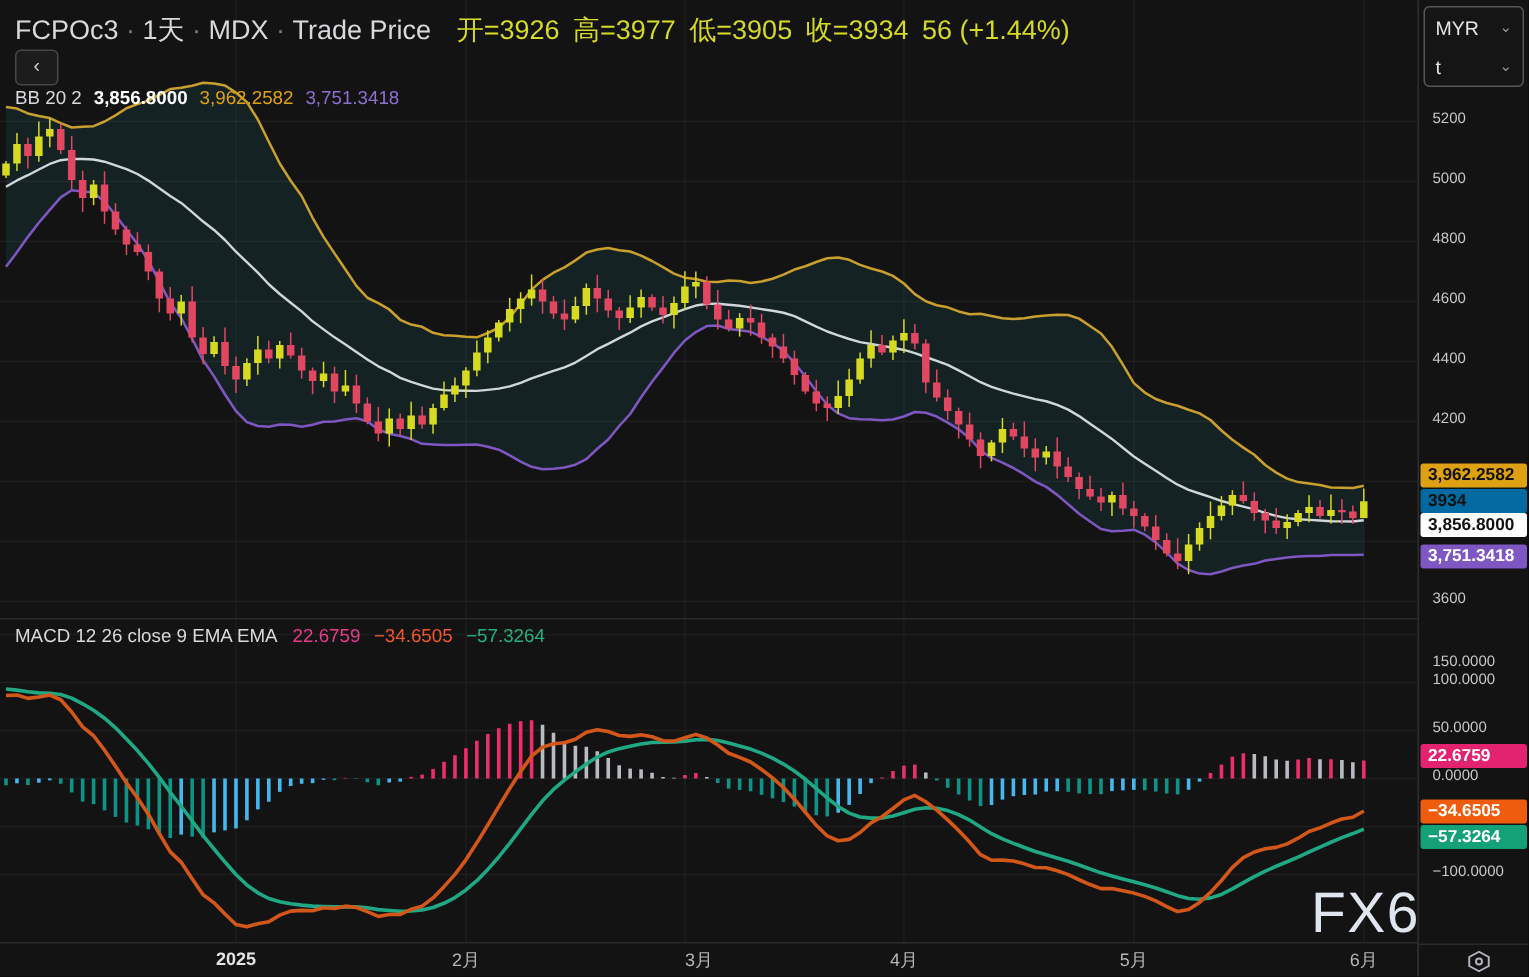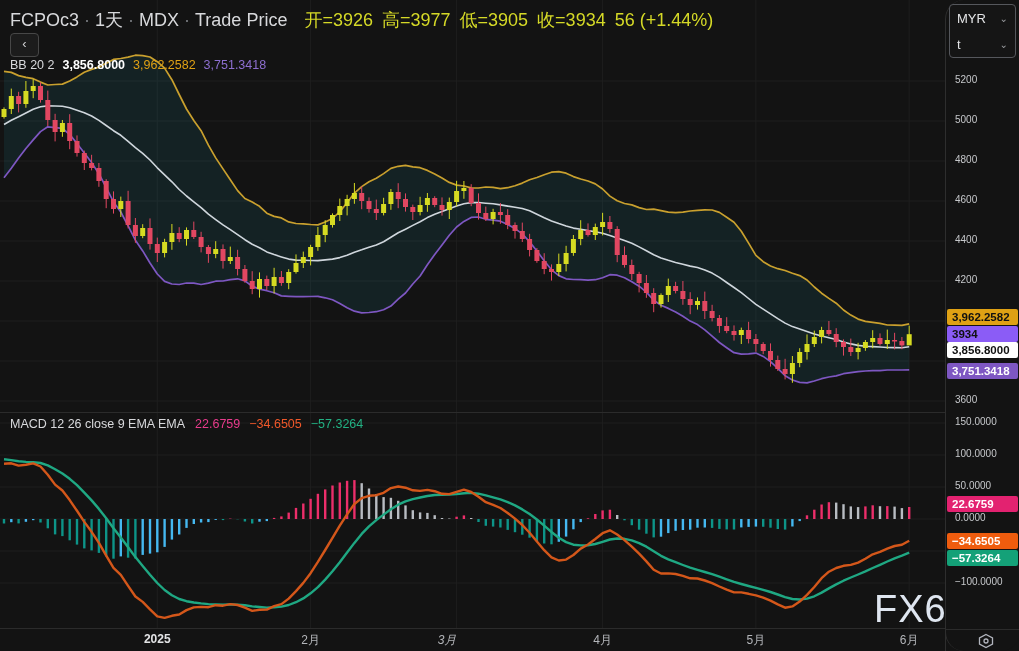--- a/index.html
+++ b/index.html
@@ -20,21 +20,21 @@
   .bb-row .u{color:#dfa114;margin-left:8px;}
   .bb-row .l{color:#8d6fd0;margin-left:8px;}
   .macd-row{position:absolute;left:10px;top:417px;font-size:12.5px;color:#d8d9dc;z-index:5;white-space:nowrap;}
   .macd-row .h{color:#e83b8c;margin-left:10px;}
   .macd-row .m{color:#f0582a;margin-left:9px;}
   .macd-row .s{color:#22b183;margin-left:9px;}
   
   .divider-h{position:absolute;left:0;width:1019px;height:1px;background:#2b2b2b;z-index:4;}
   
   .right-axis{position:absolute;left:945px;top:0;width:74px;height:651px;border-left:1px solid #2e2e2e;
-              background:#131313;z-index:8;border-radius:19px;}
+              background:#131313;z-index:8;}
   .tick{position:absolute;left:9px;font-size:10px;color:#c6c8cb;}
   .badge{position:absolute;left:1px;right:2px;height:16px;border-radius:2px;font-size:11.5px;font-weight:bold;
          line-height:16px;padding-left:5px;z-index:9;}
   .dd-box{position:absolute;left:3px;top:4px;right:4px;height:52px;border:1px solid #55575c;border-radius:4px;
           background:#151515;z-index:10;}
   .dd-row{height:26px;display:flex;align-items:center;justify-content:space-between;
           padding:0 7px;color:#e4e5e7;font-size:13px;cursor:pointer;}
   .dd-row .chev{color:#9a9ca0;font-size:10px;}
   
   .time-axis{position:absolute;left:0;top:629px;width:945px;height:22px;z-index:6;}
@@ -493,44 +493,44 @@
       <div class="dd-row">
         <span>MYR</span>
         <span class="chev">⌄</span>
       </div>
       <div class="dd-row">
         <span>t</span>
         <span class="chev">⌄</span>
       </div>
     </div>
     <div class="badge" id="badge-upper" style="top: 309.2px; background: rgb(223, 161, 20); color: rgb(17, 17, 17);">3,962.2582</div>
-    <div class="badge" id="badge-last" style="top: 326.2px; background: #8b5cf6; color: rgb(17, 17, 17);">3934</div>
+    <div class="badge" id="badge-last" style="top: 326.2px; background: #0369a1; color: rgb(17, 17, 17);">3934</div>
     <div class="badge" id="badge-basis" style="top: 342.2px; background: rgb(255, 255, 255); color: rgb(17, 17, 17);">3,856.8000</div>
     <div class="badge" id="badge-lower" style="top: 362.732px; background: rgb(126, 87, 194); color: rgb(255, 255, 255);">3,751.3418</div>
     <div class="badge" id="badge-hist" style="top: 496.487px; background: rgb(227, 34, 112); color: rgb(255, 255, 255);">22.6759</div>
     <div class="badge" id="badge-macd" style="top: 533.176px; background: rgb(239, 92, 14); color: rgb(255, 255, 255);">−34.6505</div>
     <div class="badge" id="badge-sig" style="top: 550.176px; background: rgb(20, 161, 120); color: rgb(255, 255, 255);">−57.3264</div>
   <div class="tick" style="top: 74px;">5200</div>
       <div class="tick" style="top: 114px;">5000</div>
       <div class="tick" style="top: 154px;">4800</div>
       <div class="tick" style="top: 194px;">4600</div>
       <div class="tick" style="top: 234px; text-align: center;">4400</div>
       <div class="tick" style="top: 274px;">4200</div>
       <div class="tick" style="top: 394px;">3600</div>
-      <div class="tick" style="top: 416px;">150.0000</div>
+      <div class="tick" style="top: 436px;">150.0000</div>
       <div class="tick" style="top: 448px;">100.0000</div>
       <div class="tick" style="top: 480px;">50.0000</div>
       <div class="tick" style="top: 512px;">0.0000</div>
       <div class="tick" style="top: 576px;">−100.0000</div>
     </div>
 
   <div class="time-axis" id="time-axis">
       <div class="time-tick year" style="left: 157.3px;">2025</div>
       <div class="time-tick" style="left: 310.6px;">2月</div>
-      <div class="time-tick" style="left: 447px; font-style: italic;">3月</div>
+      <div class="time-tick" style="left: 466px;">3月</div>
       <div class="time-tick" style="left: 602.6px;">4月</div>
       <div class="time-tick" style="left: 755.9px;">5月</div>
       <div class="time-tick" style="left: 909.2px;">6月</div>
     </div>
   <div class="axis-corner">
     <svg class="gear" width="20" height="16" viewBox="0 0 20 16">
       <polygon points="10,1.5 16.5,5 16.5,11 10,14.5 3.5,11 3.5,5" fill="none" stroke="#b2b5be" stroke-width="1.3"></polygon>
       <circle cx="10" cy="8" r="2" fill="none" stroke="#b2b5be" stroke-width="1.3"></circle>
     </svg>
   </div>

